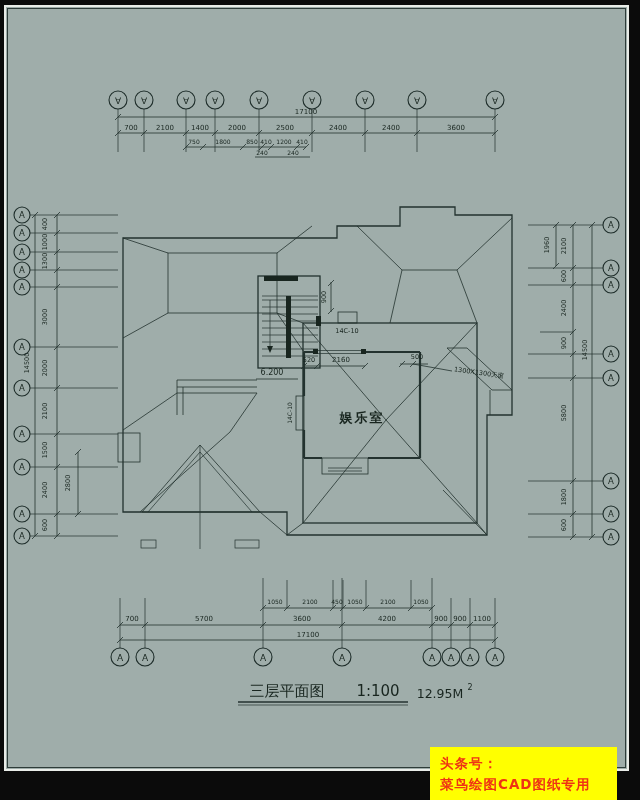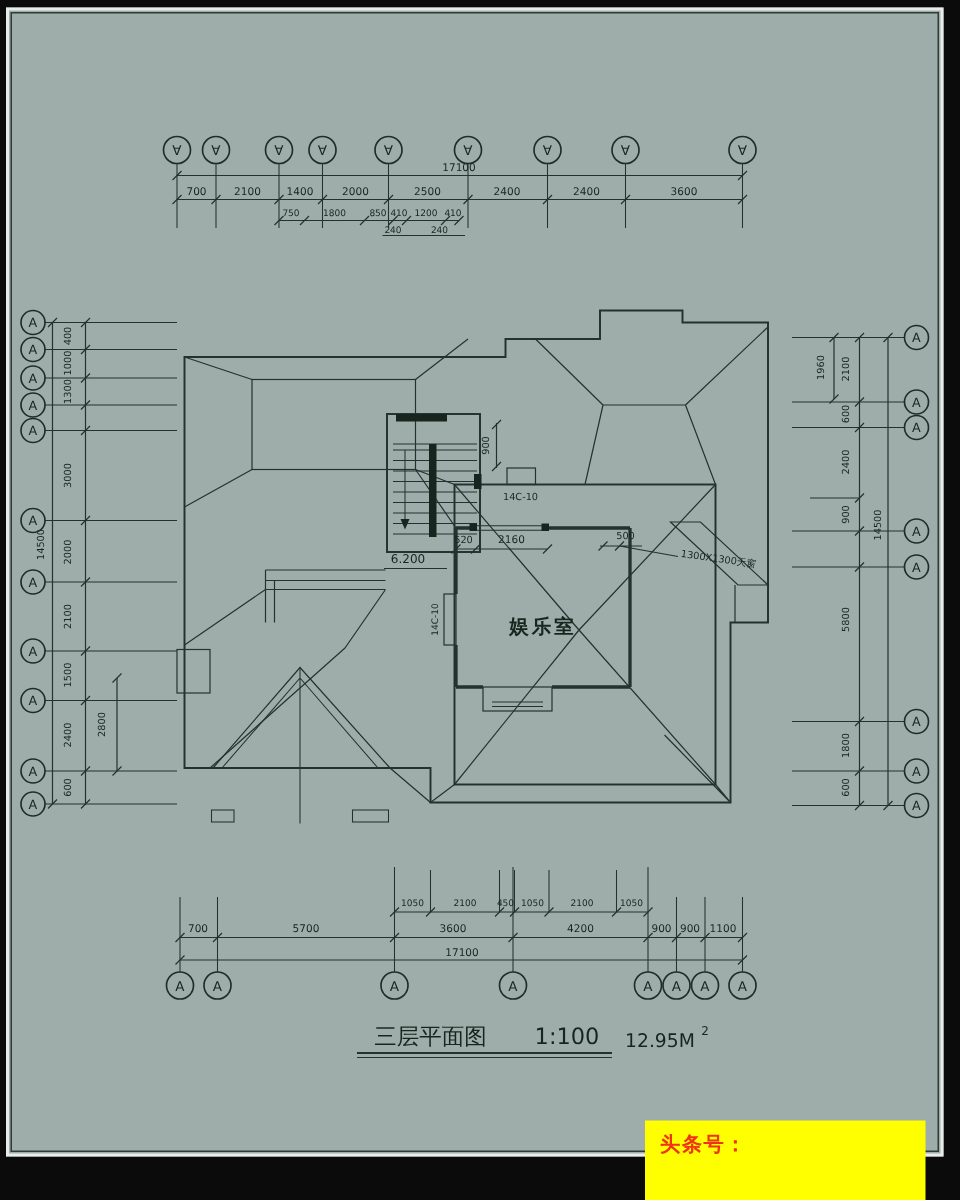--- a/index.html
+++ b/index.html
@@ -307,14 +307,15 @@
       <text class="t15" x="378" y="696" text-anchor="middle">1:100</text>
       <path class="ln med" d="M238,702H408"></path>
       <path class="ln hair" d="M238,705H408"></path>
       <text class="t12" x="440" y="698" text-anchor="middle">12.95M</text>
       <text class="t8" x="470" y="690" text-anchor="middle">2</text>
     </g>
   </svg>
 
   <div class="wm">
     <div>头条号：</div>
+    <div>菜鸟绘图CAD图纸专用</div>
   </div>
 </div>
 
 </body></html>

